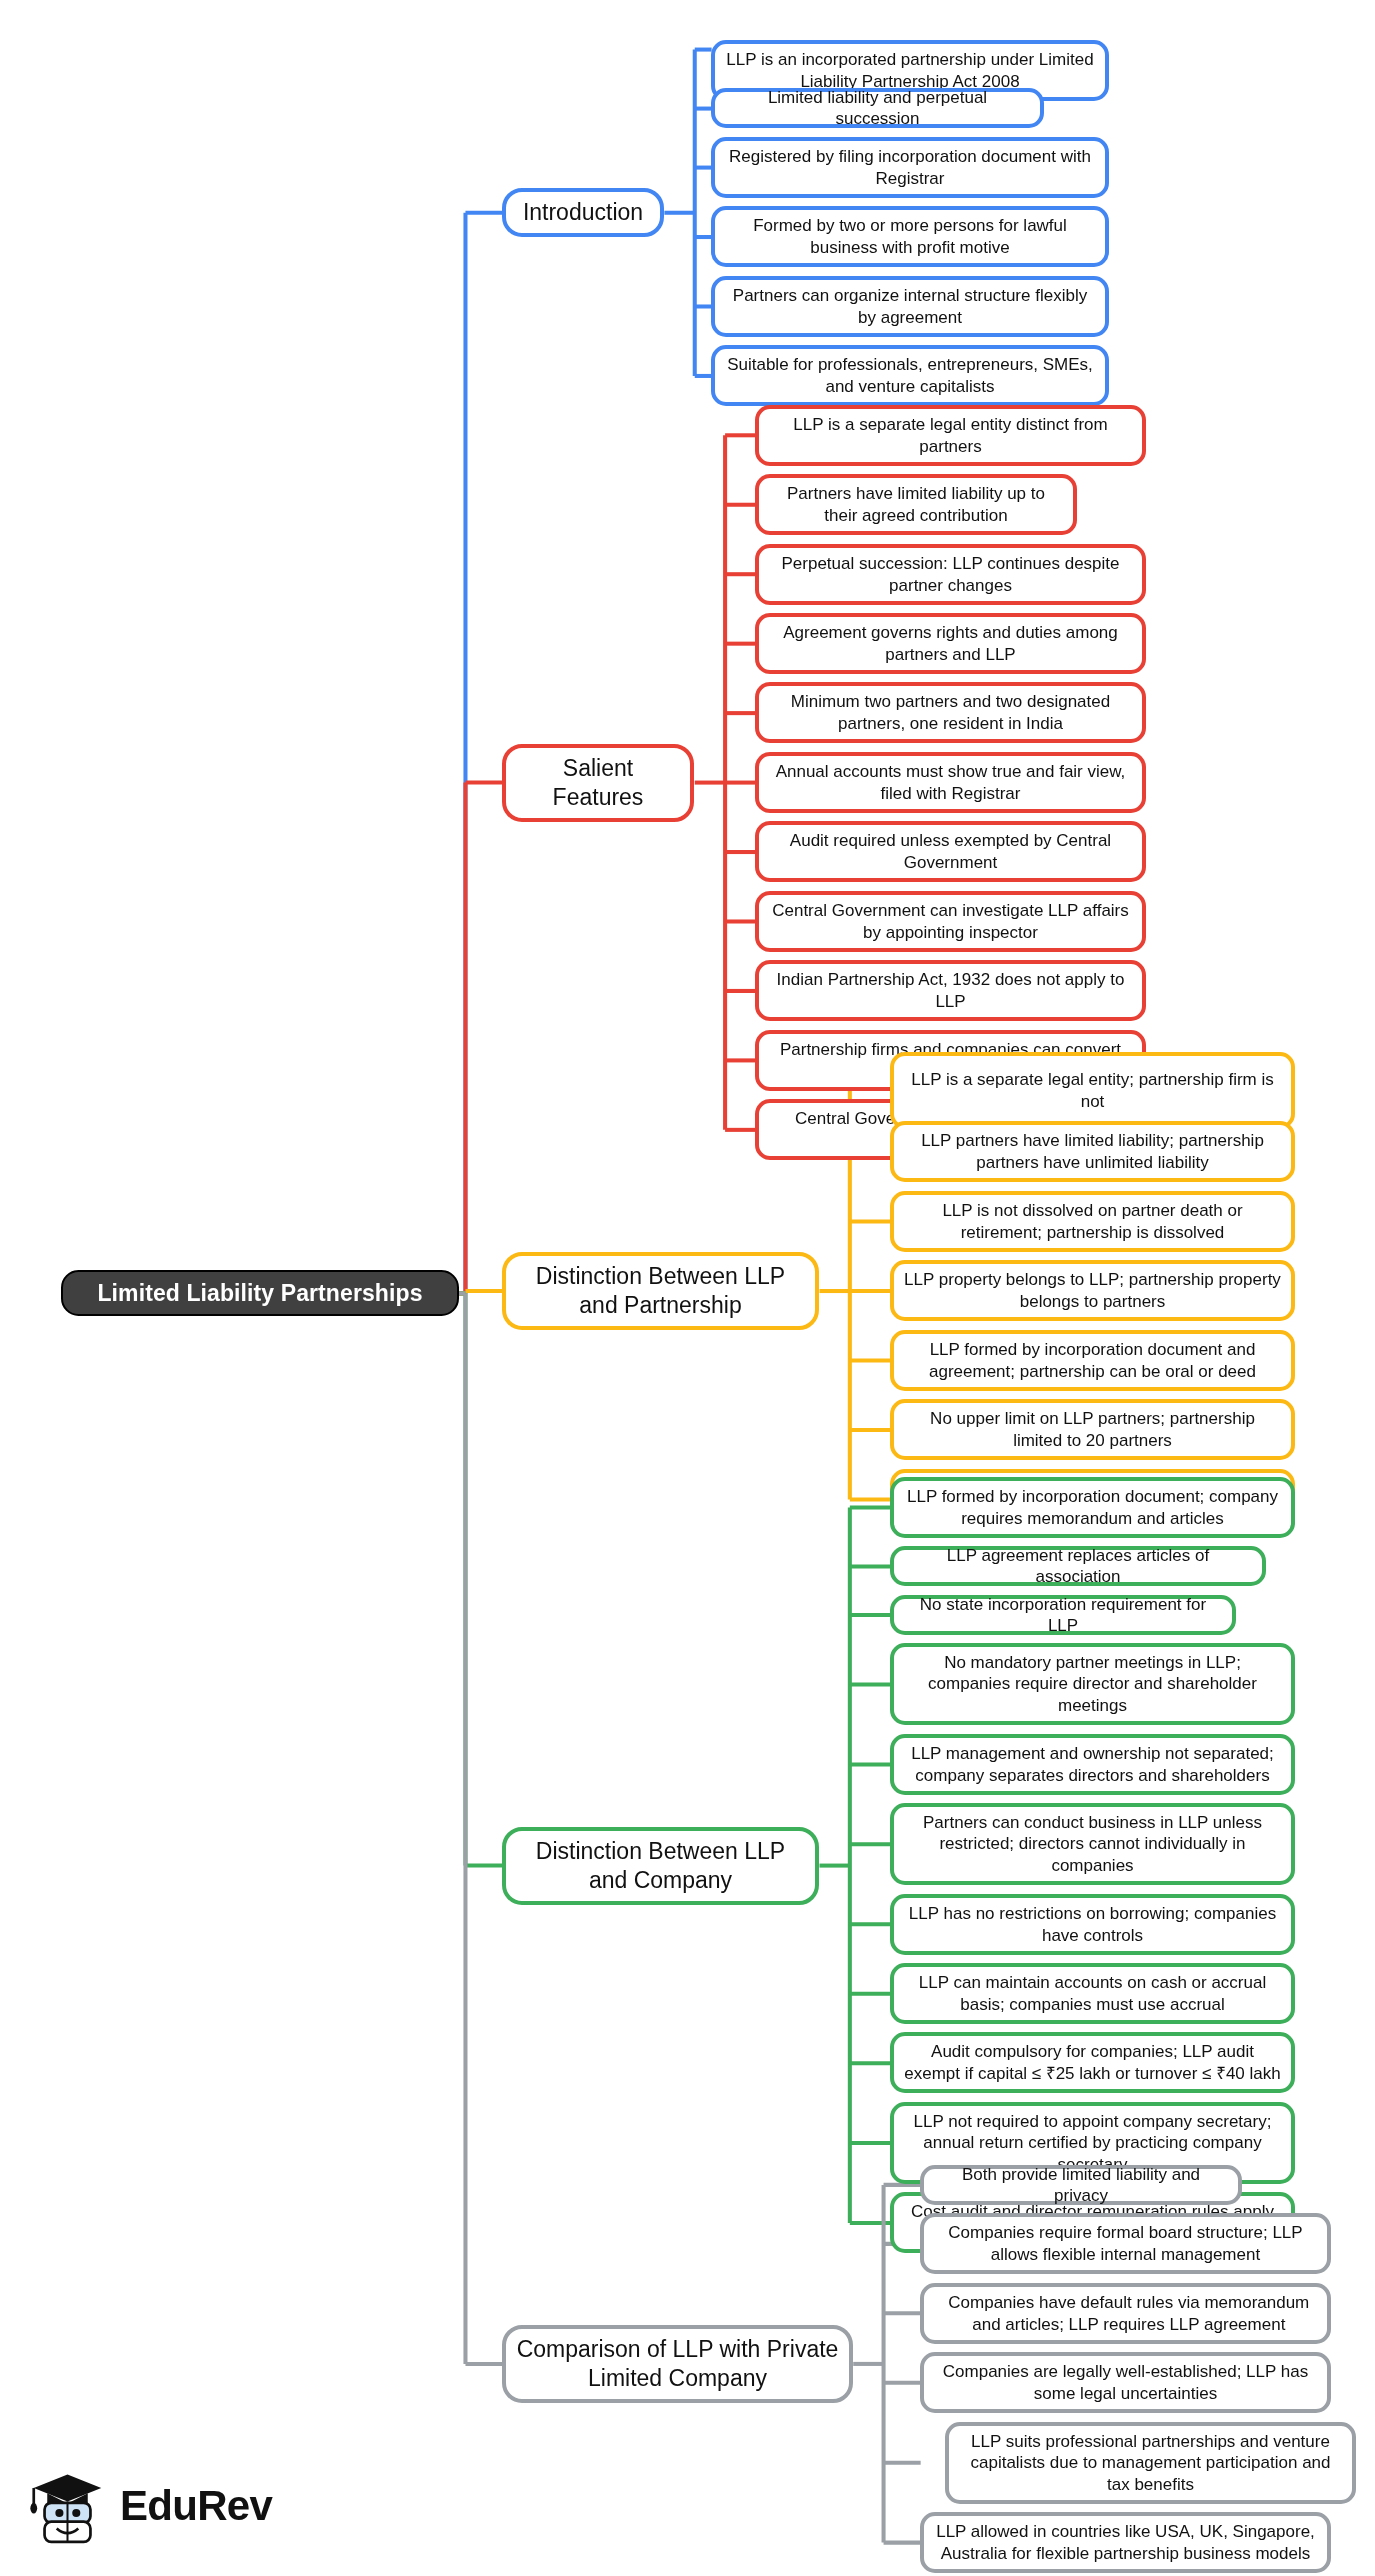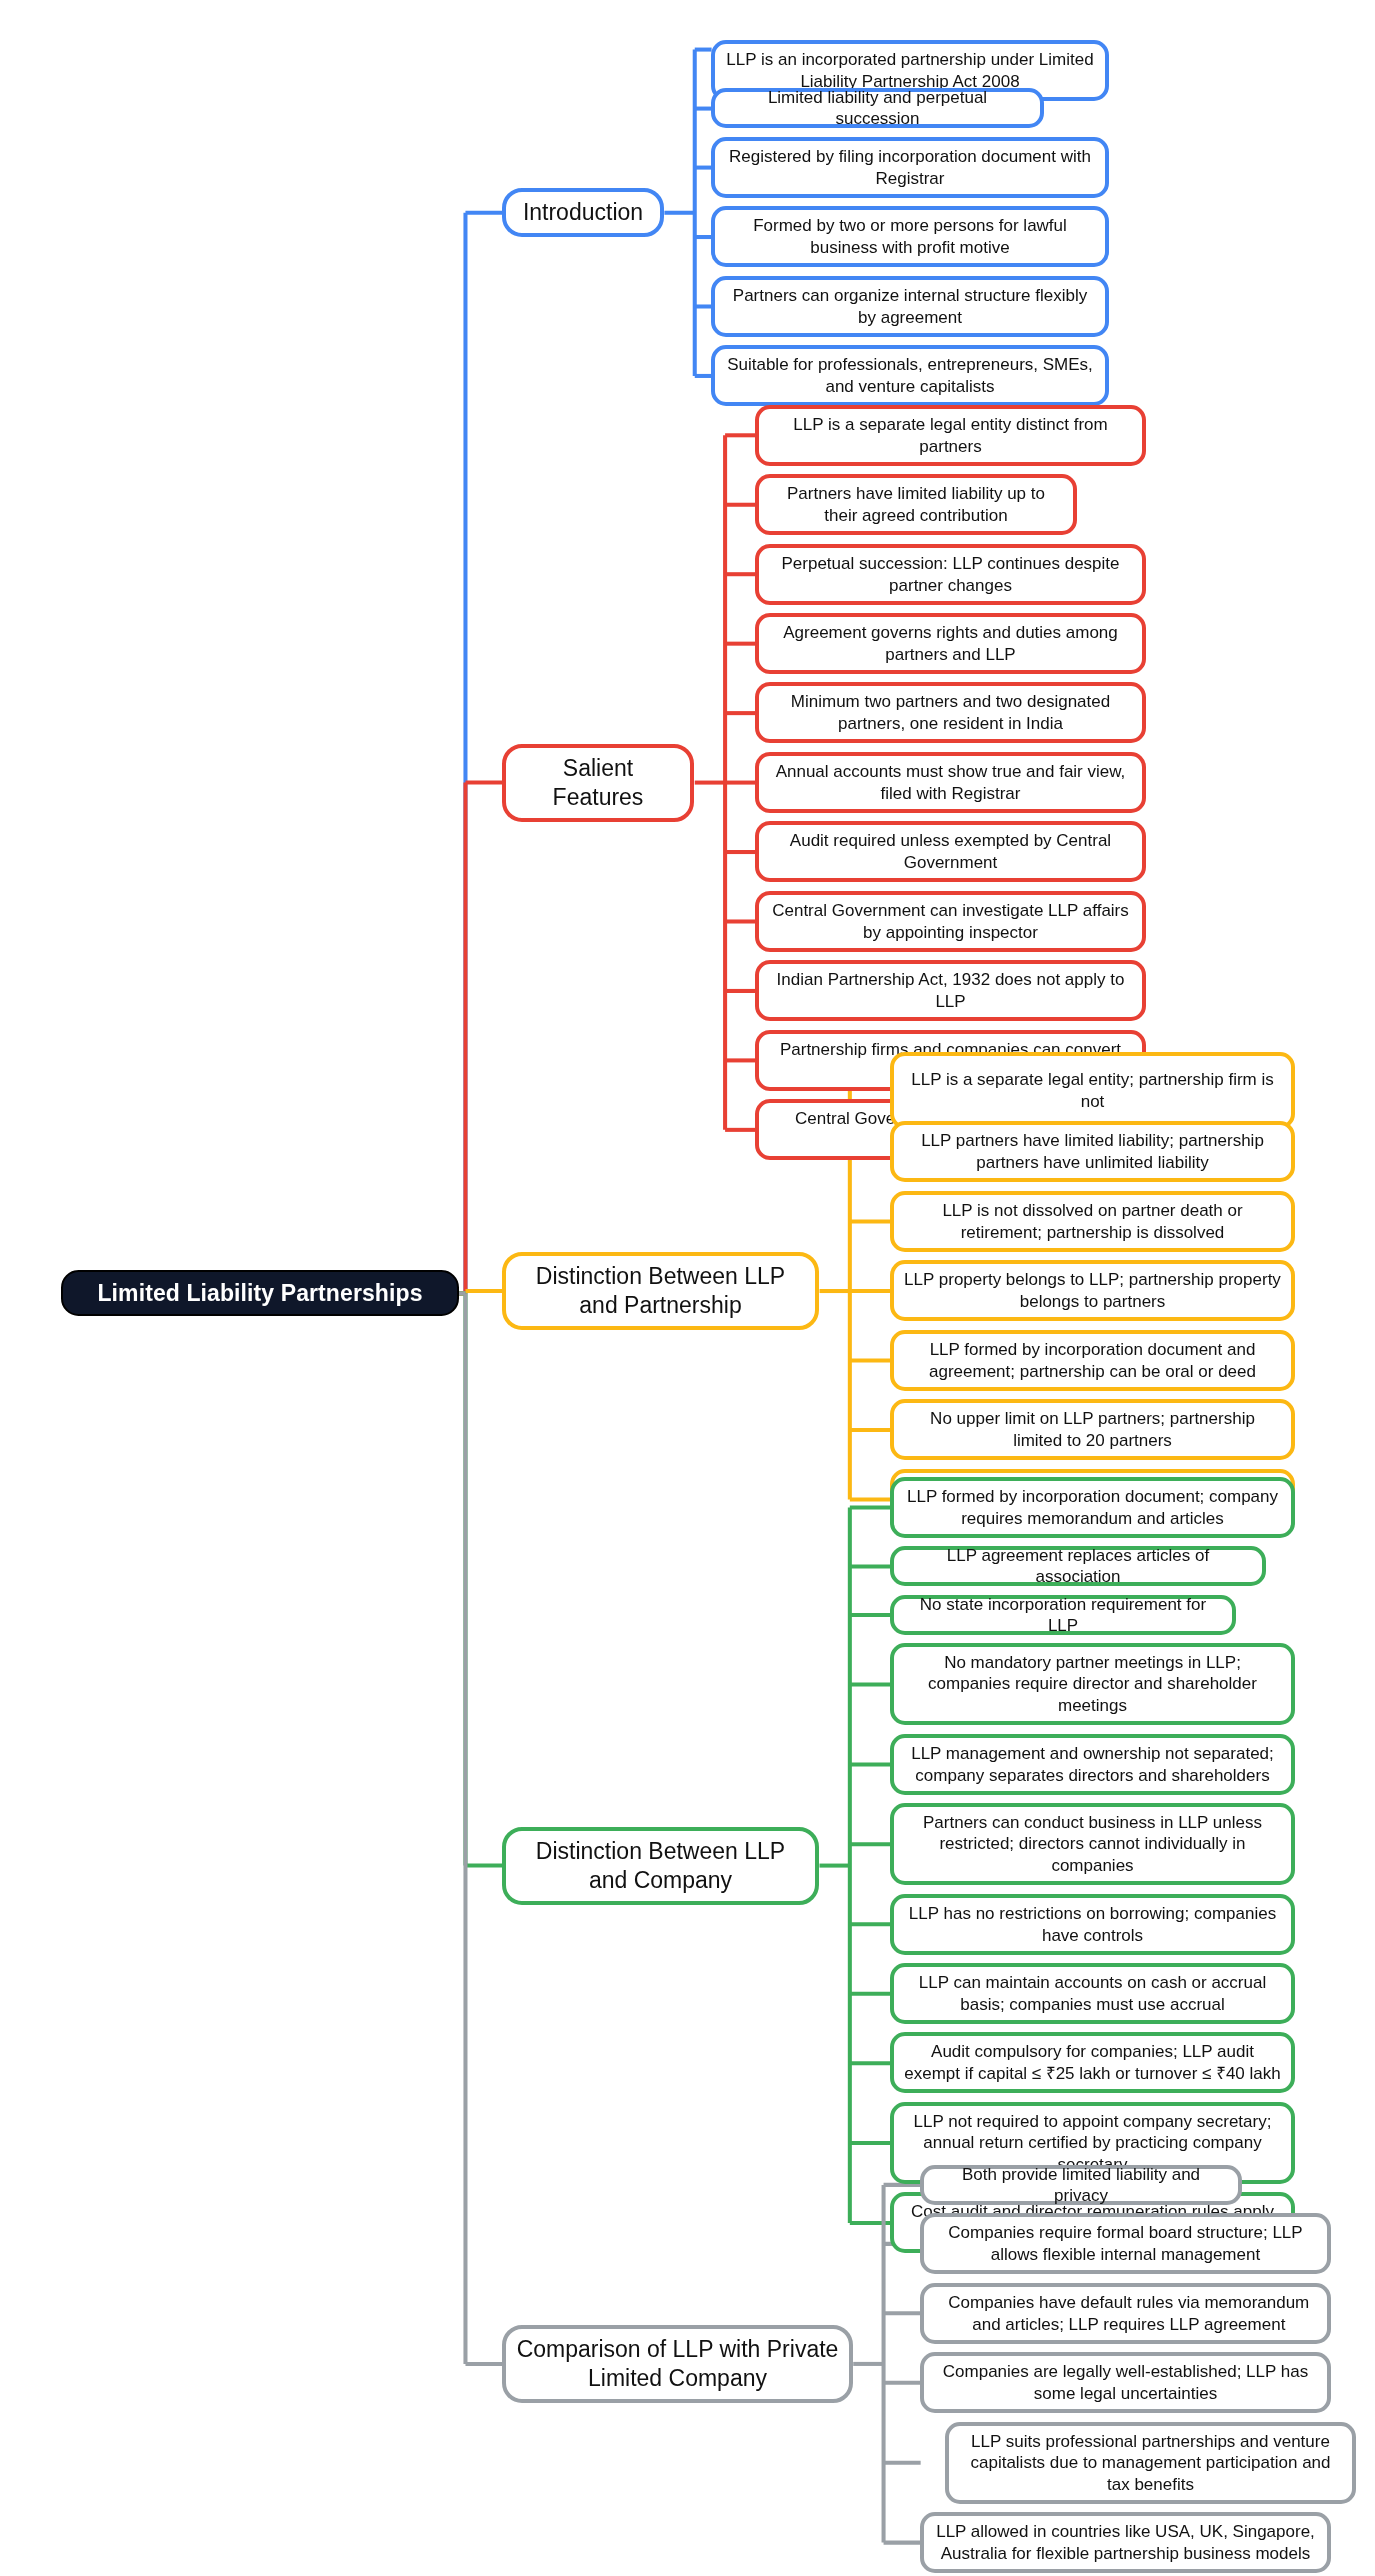--- a/index.html
+++ b/index.html
@@ -6,21 +6,21 @@
   body{font-family:"Liberation Sans",sans-serif;}
   #canvas{position:relative;width:1376px;height:2576px;background:#fff;overflow:hidden;}
   svg#wires{position:absolute;left:0;top:0;width:1376px;height:2576px;pointer-events:none;}
 
   .node{position:absolute;box-sizing:border-box;display:flex;align-items:center;
         justify-content:center;text-align:center;background:#ffffff;
         border-style:solid;border-width:4px;border-radius:15px;
         font-size:17px;line-height:1.25;color:#111111;padding:5.4px 9.4px;z-index:3;}
 
   .root{position:absolute;box-sizing:border-box;display:flex;align-items:center;
-        justify-content:center;text-align:center;background:#0f172a;color:#ffffff;
+        justify-content:center;text-align:center;background:#404040;color:#ffffff;
         border:2.7px solid #000000;border-radius:17.5px;font-size:23px;font-weight:bold;
         letter-spacing:0.1px;padding:6.7px 15px;z-index:4;}
 
   .topic{font-size:23px;border-radius:20px;border-width:4.7px;}
 
   .c-blue{border-color:#4286F4;}
   .c-red{border-color:#E84034;}
   .c-yellow{border-color:#FCB813;}
   .c-green{border-color:#3DAE59;}
   .c-gray{border-color:#9AA0A6;}
@@ -243,15 +243,32 @@
         <span>LLP suits professional partnerships and venture capitalists due to management participation and tax benefits</span>
       </div>
       <div class="node c-gray" style="left: 920px; top: 2512px; width: 411px; height: 61px;">
         <span>LLP allowed in countries like USA, UK, Singapore, Australia for flexible partnership business models</span>
       </div>
       <div class="node c-gray topic" style="left: 502px; top: 2325px; width: 351px; height: 78px;">
         <span>Comparison of LLP with Private Limited Company</span>
       </div>
     </div>
 
+  <div id="logo">
+    <div class="mark">
+      <svg viewBox="0 0 120 120" width="81" height="81">
+        <path d="M10 34 L60 14 L110 34 L60 54 Z" fill="#111"></path>
+        <path d="M30 42 L30 62 Q60 80 90 62 L90 42 L60 57 Z" fill="#111"></path>
+        <path d="M10 34 L10 60" stroke="#111" stroke-width="4" fill="none"></path>
+        <ellipse cx="10" cy="64" rx="5" ry="8" fill="#111"></ellipse>
+        <rect x="26" y="56" width="68" height="30" rx="10" fill="#cfe3f7" stroke="#111" stroke-width="4"></rect>
+        <rect x="26" y="84" width="68" height="30" rx="10" fill="#fff" stroke="#111" stroke-width="4"></rect>
+        <circle cx="48" cy="71" r="6" fill="#111"></circle>
+        <circle cx="73" cy="71" r="6" fill="#111"></circle>
+        <path d="M44 94 q16 14 32 0" stroke="#111" stroke-width="4" fill="none"></path>
+        <line x1="60" y1="54" x2="60" y2="114" stroke="#111" stroke-width="3"></line>
+      </svg>
+    </div>
+    <div class="wordmark">EduRev</div>
+  </div>
 
 </div>
 
 
 </body></html>

